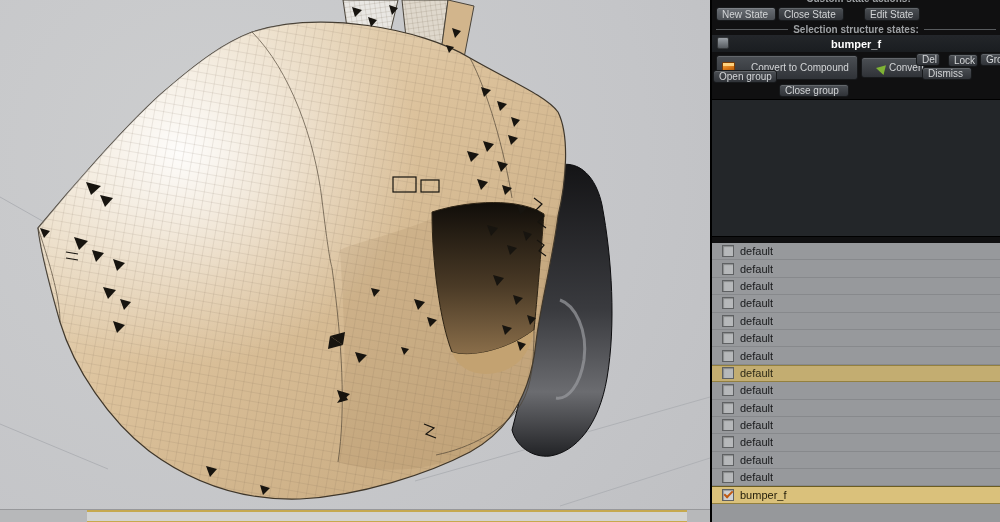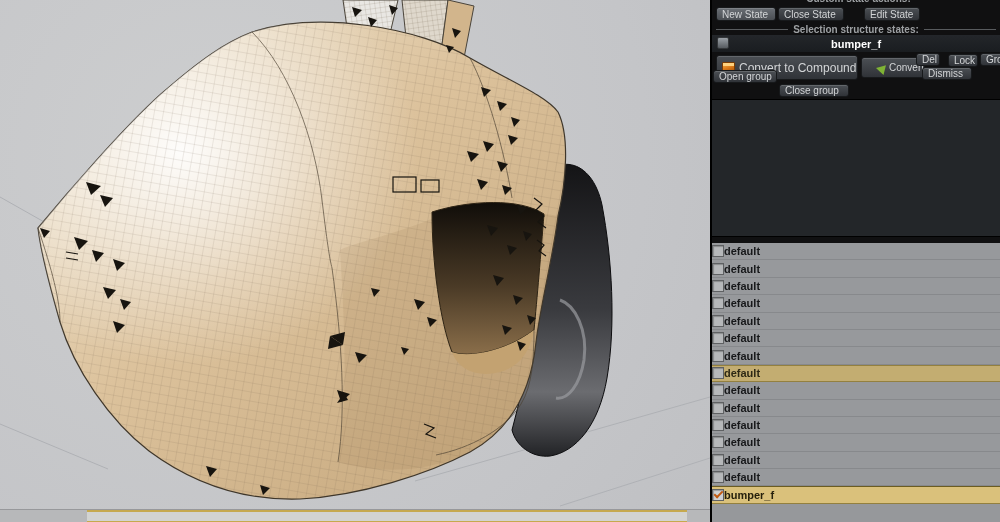--- a/index.html
+++ b/index.html
@@ -38,21 +38,21 @@
   .btn-delete{top:7px;left:66px;width:66px;}
   .btn-edit{top:7px;left:152px;width:56px;}
 
   .current-state-row{position:absolute;top:35px;left:0;right:0;height:17px;
     background:linear-gradient(#23262a,#1a1d20);display:flex;align-items:center;
     justify-content:center;color:#fff;font-weight:bold;font-size:11px;}
   .state-icon{position:absolute;left:5px;top:2px;width:12px;height:12px;
     background:linear-gradient(#9aa0a6,#565b60);border:1px solid #34373a;
     border-radius:2px;box-sizing:border-box;}
 
-  .btn-convert{top:55px;left:4px;width:142px;height:25px;gap:4px;font-size:12px;}
+  .btn-convert{top:55px;left:4px;width:142px;height:25px;gap:16px;font-size:10px;}
   .icon-box{width:13px;height:11px;flex:0 0 13px;border-radius:1px;
     background:linear-gradient(160deg,#f9b04a 0%,#d97716 55%,#a04e08 100%);
     border:1px solid #7a3c04;position:relative;box-sizing:border-box;}
   .icon-box::before{content:"";position:absolute;left:0;top:0;right:0;height:3px;
     background:#ffd27e;}
   .btn-dismiss{top:57px;left:149px;width:64px;height:21px;gap:4px;}
   .icon-dismiss{width:0;height:0;flex:0 0 9px;
     border-top:5px solid transparent;border-bottom:5px solid transparent;
     border-right:9px solid #7fb335;transform:rotate(14deg);}
   .btn-del{top:53px;left:204px;width:24px;height:13px;}
@@ -63,22 +63,22 @@
   .btn-close-group{top:84px;left:67px;width:70px;height:13px;}
 
   .states-list-area{position:absolute;top:99px;left:0;right:0;height:138px;
     background:#232629;border-top:1px solid #000;border-bottom:1px solid #000;
     box-sizing:border-box;}
 
   
   .selection-list{position:absolute;top:243px;left:0;right:0;bottom:0;
     background:#96989b;}
   .list-row{height:17.4px;box-sizing:border-box;display:flex;align-items:center;
-    padding-left:0;background:#97999c;border-bottom:1px solid #87898c;
-    font-size:11px;color:#17181a;cursor:pointer;font-weight:bold;}
+    padding-left:10px;gap:6px;background:#97999c;border-bottom:1px solid #87898c;
+    font-size:11px;color:#17181a;cursor:pointer;}
   .list-row.highlighted{background:#c3ad71;border-top:1px solid #93803f;
     border-bottom:1px solid #93803f;color:#2e2915;}
   .list-row.selected{background:#dac17b;border-top:1px solid #6b5c22;
     border-bottom:1px solid #93803f;color:#26200c;}
   .checkbox{width:10px;height:10px;flex:0 0 10px;background:#b6b8ba;
     border:1px solid #5f6163;box-shadow:inset 1px 1px 1px rgba(0,0,0,.25);
     position:relative;box-sizing:content-box;}
   .checkbox.checked{background:#cfd1d3;}
   .checkbox.checked::after{content:"";position:absolute;left:1px;top:1px;
     width:7px;height:3px;border-left:2px solid #c05a12;

